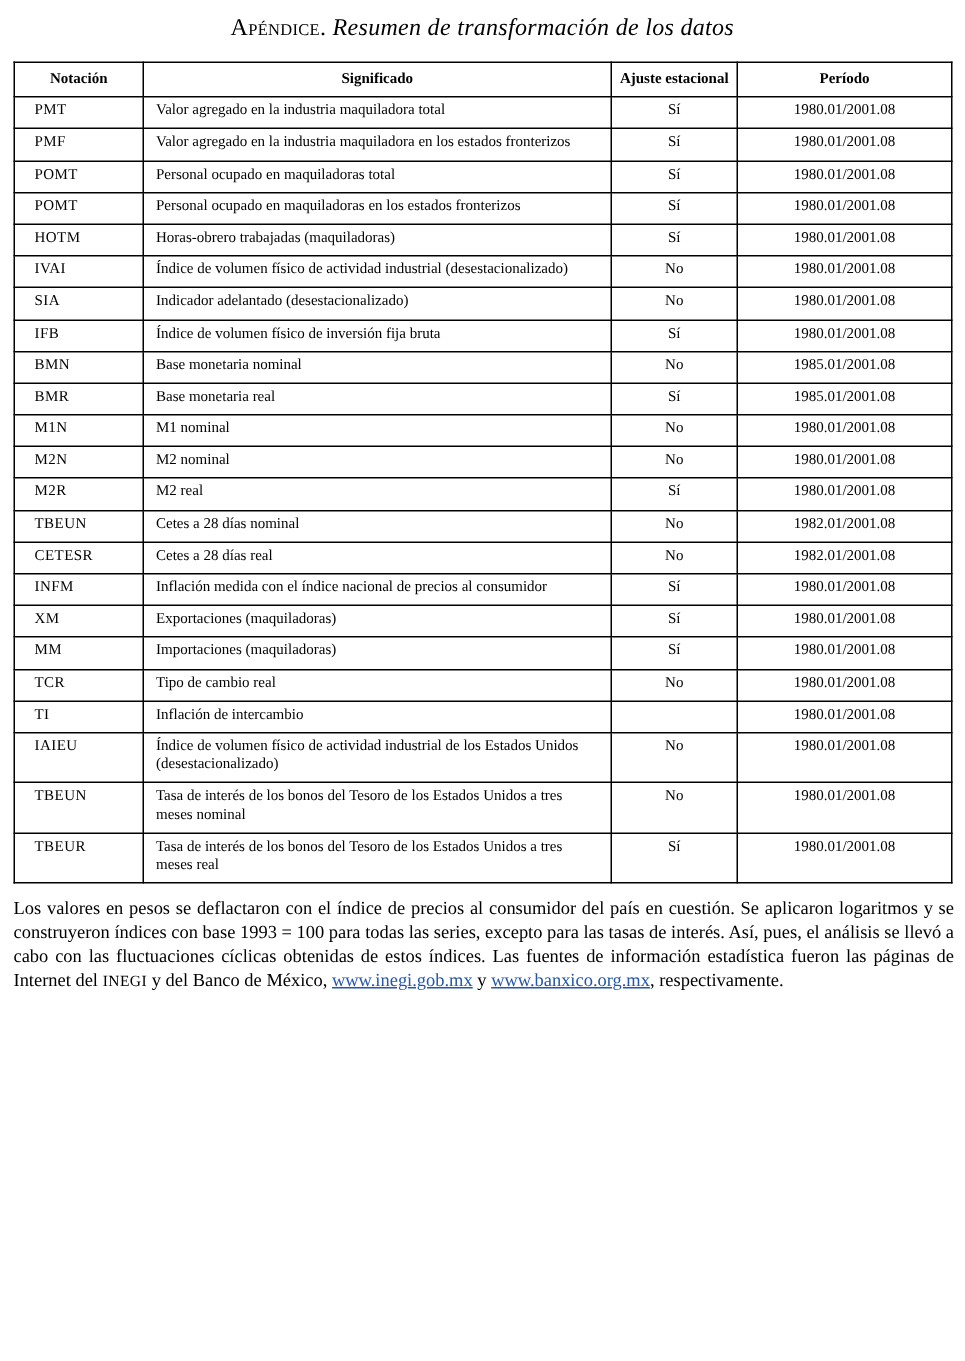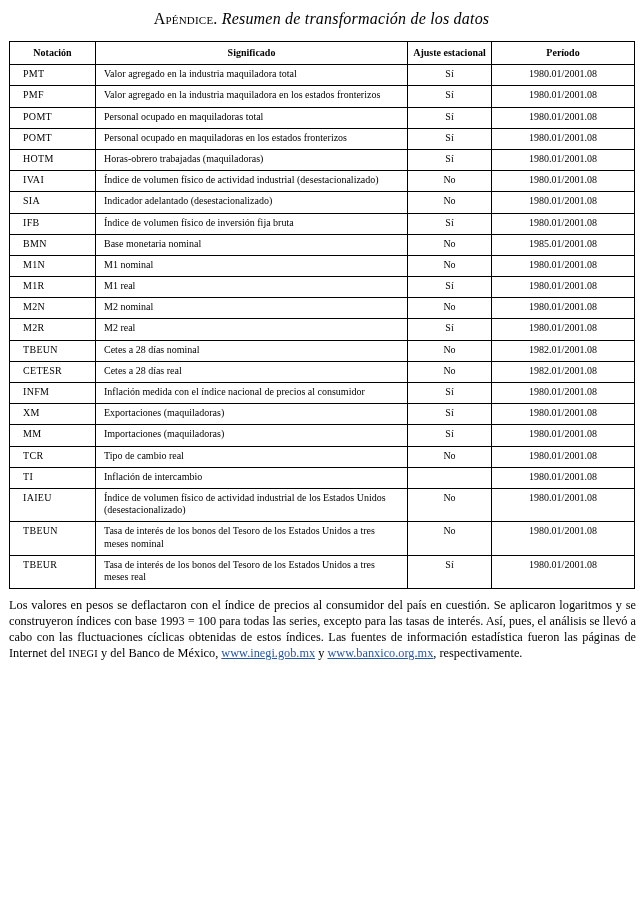--- a/index.html
+++ b/index.html
@@ -123,29 +123,29 @@
           <td class="col-adjustment">Sí</td>
           <td class="col-period">1980.01/2001.08</td>
         </tr>
         <tr>
           <td class="col-notation">BMN</td>
           <td class="col-meaning">Base monetaria nominal</td>
           <td class="col-adjustment">No</td>
           <td class="col-period">1985.01/2001.08</td>
         </tr>
         <tr>
+          <td class="col-notation">BMR</td>
+          <td class="col-meaning">Base monetaria real</td>
+          <td class="col-adjustment">Sí</td>
+          <td class="col-period">1985.01/2001.08</td>
+        </tr>
+        <tr>
           <td class="col-notation">M1N</td>
           <td class="col-meaning">M1 nominal</td>
           <td class="col-adjustment">No</td>
-          <td class="col-period">1980.01/2001.08</td>
-        </tr>
-        <tr>
-          <td class="col-notation">M1R</td>
-          <td class="col-meaning">M1 real</td>
-          <td class="col-adjustment">Sí</td>
           <td class="col-period">1980.01/2001.08</td>
         </tr>
         <tr>
           <td class="col-notation">M2N</td>
           <td class="col-meaning">M2 nominal</td>
           <td class="col-adjustment">No</td>
           <td class="col-period">1980.01/2001.08</td>
         </tr>
         <tr>
           <td class="col-notation">M2R</td>

